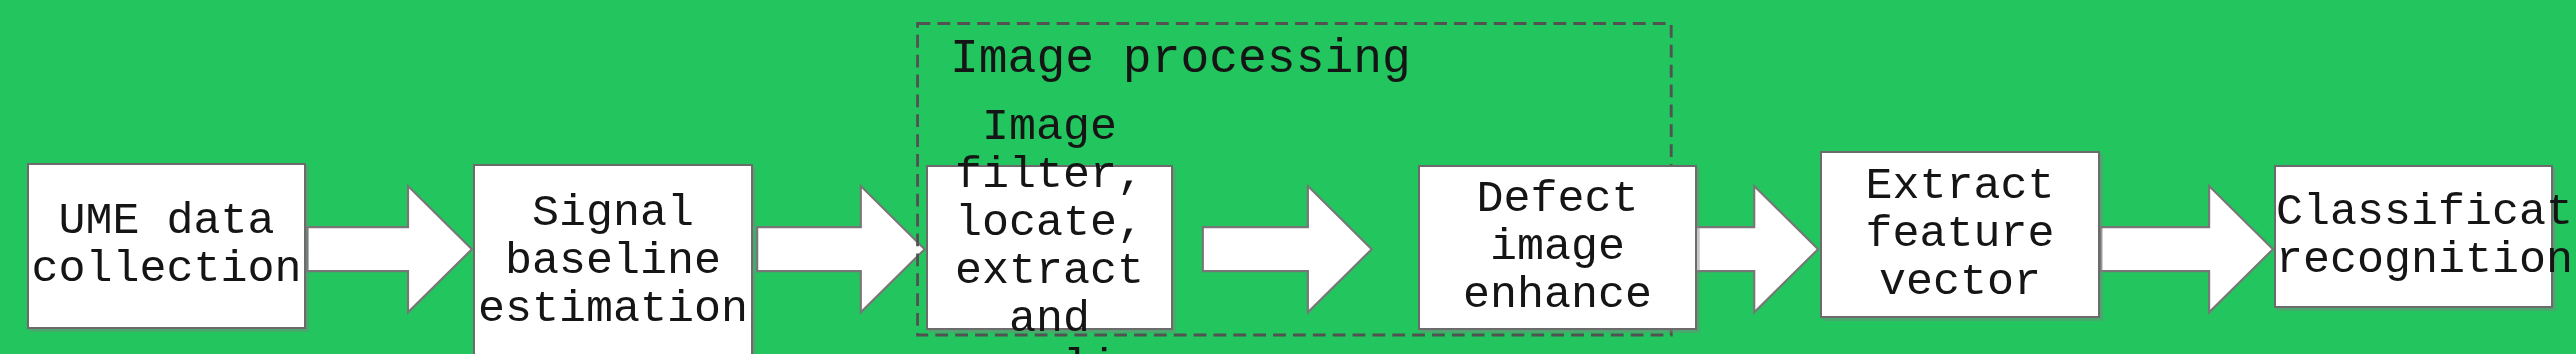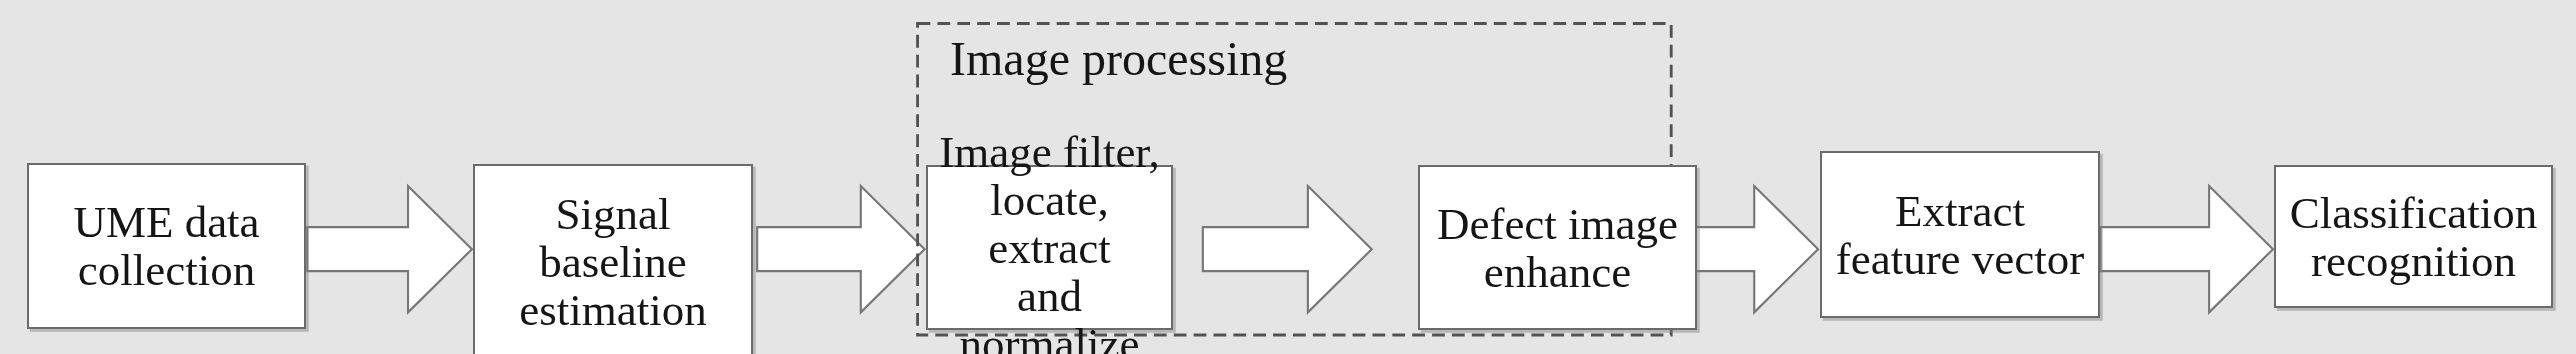--- a/index.html
+++ b/index.html
@@ -1,22 +1,22 @@
 <!DOCTYPE html>
 <html style="font-size:11.4px"><head>
 <meta charset="utf-8">
 <style>
   html,body{margin:0;padding:0;background:#ffffff;}
   .canvas{
     position:relative;
     width:2576px;
     height:355px;
-    background:#e5e5e5;
+    background:#22c55e;
     overflow:hidden;
-    font-family:Liberation Serif, serif;
+    font-family:Liberation Mono, monospace;
   }
   .connectors{
     position:absolute;
     left:0;top:0;width:2576px;height:355px;
   }
   .box{
     position:absolute;
     box-sizing:border-box;
     background:#ffffff;
     border:2.1px solid #6b6b6b;

